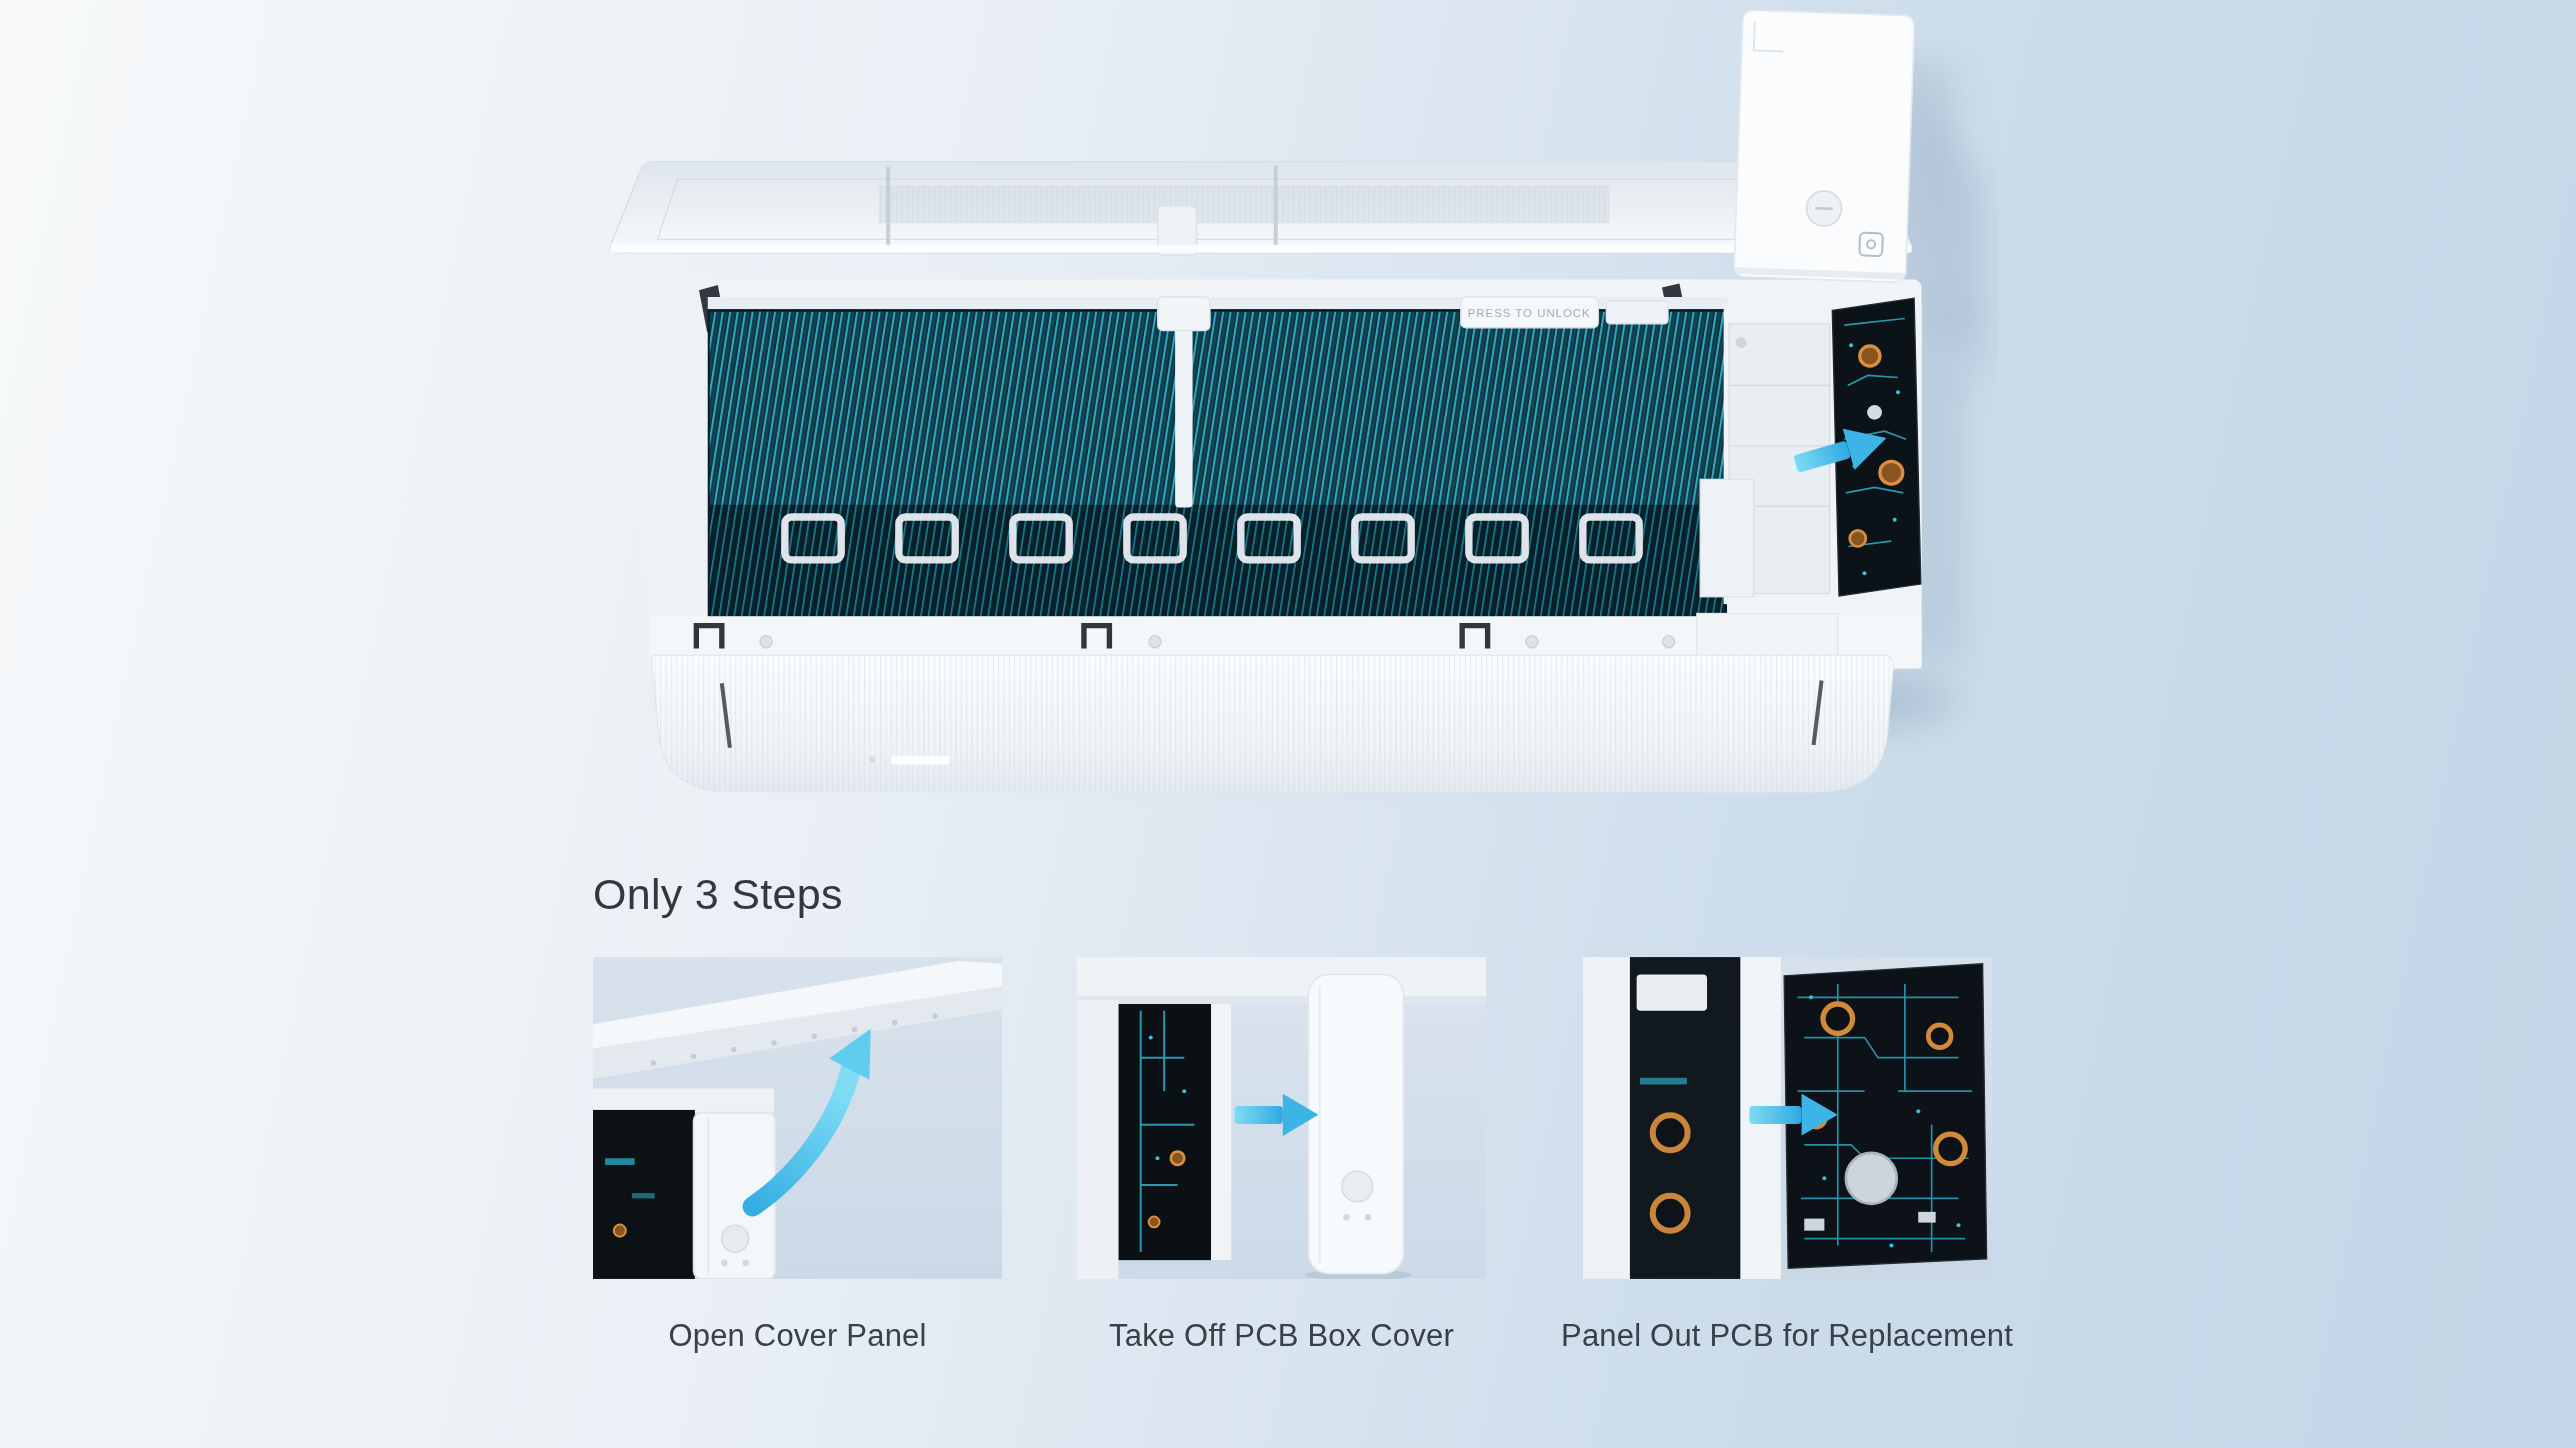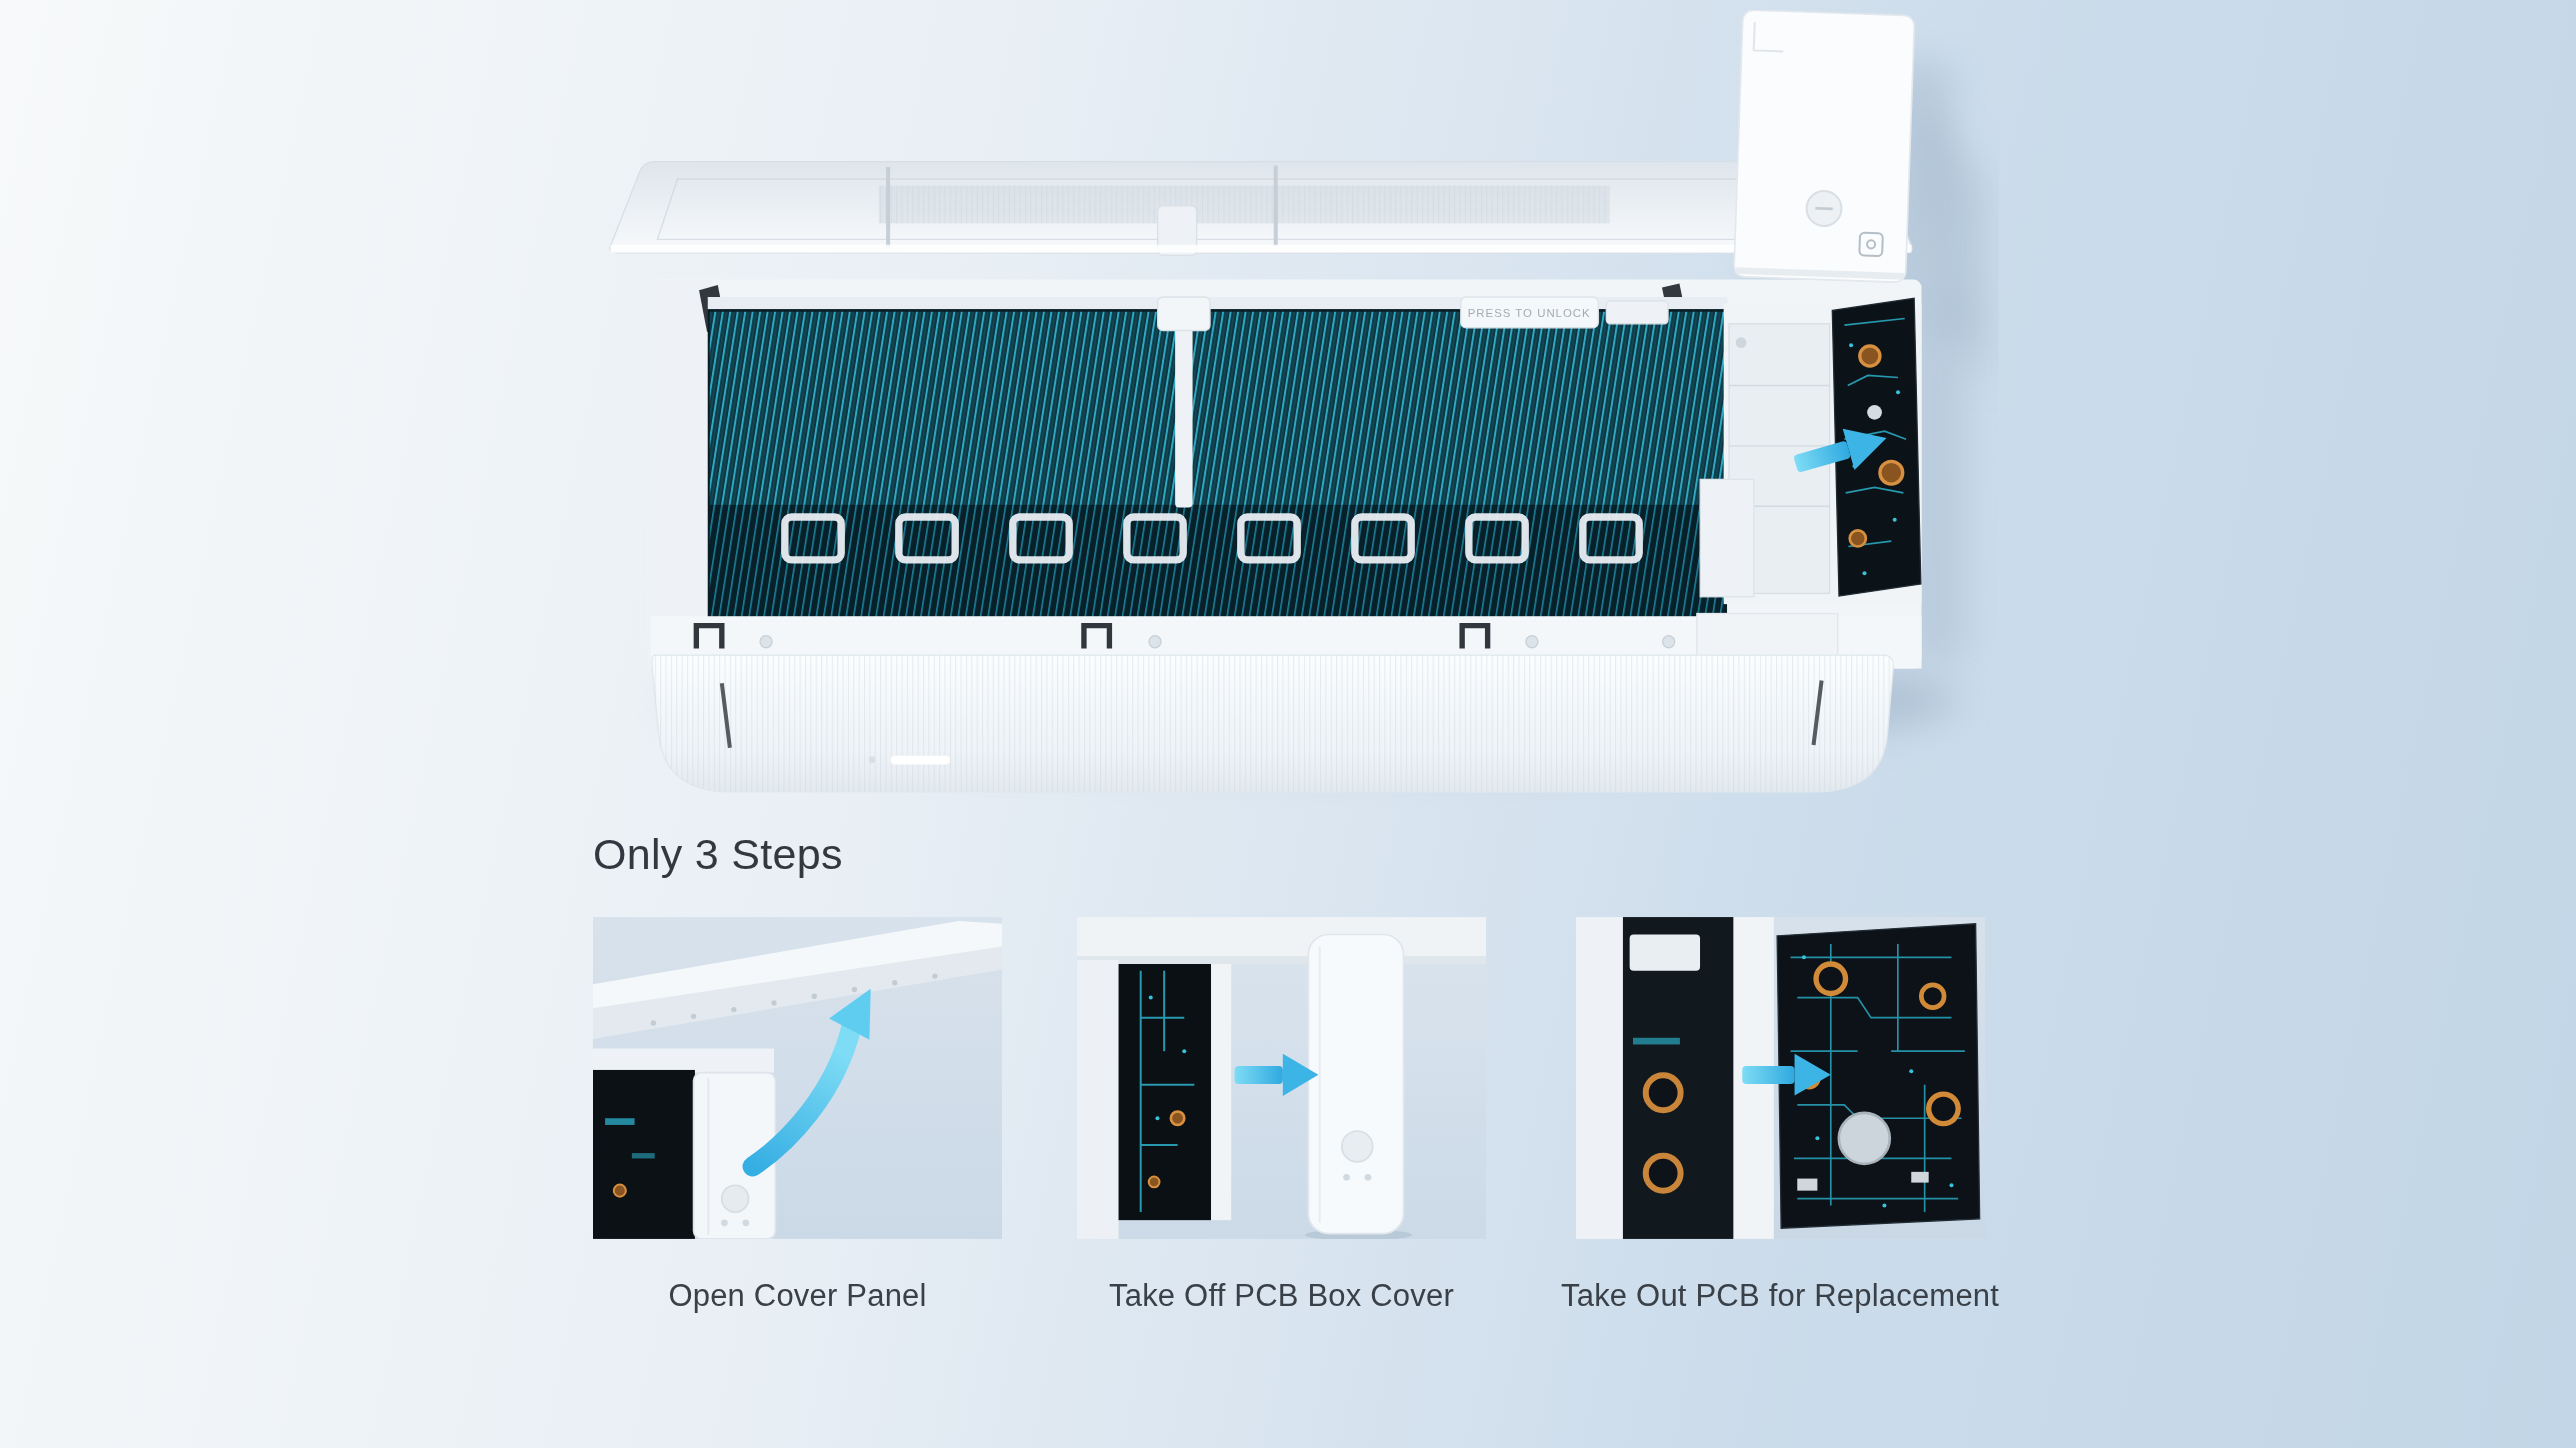--- a/index.html
+++ b/index.html
@@ -14,21 +14,21 @@
     background: linear-gradient(102deg, #f7f9fa 0%, #e9eff5 35%, #ccdceb 70%, #c2d6e7 100%);
     overflow: hidden;
   }
   .hero-svg {
     position: absolute;
     left: 590px; top: 10px;
     width: 1409px; height: 798px;
   }
   .steps {
     position: absolute;
-    left: 593px; top: 830px;
+    left: 593px; top: 870px;
     width: 1395px;
   }
   .steps h2 {
     margin: 0 0 38px 0;
     font-size: 43px;
     font-weight: 500;
     letter-spacing: 0.3px;
     color: #32383f;
   }
   .cards {
@@ -360,19 +360,19 @@
                 <circle cx="560" cy="400" r="3"></circle>
                   <circle cx="460" cy="430" r="3"></circle>
               </g>
             </g>
             <g>
               <rect x="248" y="222" width="78" height="27" rx="6" fill="url(#c3cyan)"></rect>
               <polygon points="326,204 380,235 326,266" fill="#3cb4e6"></polygon>
             </g>
           </svg>
         </div>
-        <figcaption>Take Out PCB for Replacement</figcaption>
+        <figcaption>Panel Out PCB for Replacement</figcaption>
       </figure>
 
     </div>
   </section>
 </div>
 
 
 </body></html>

